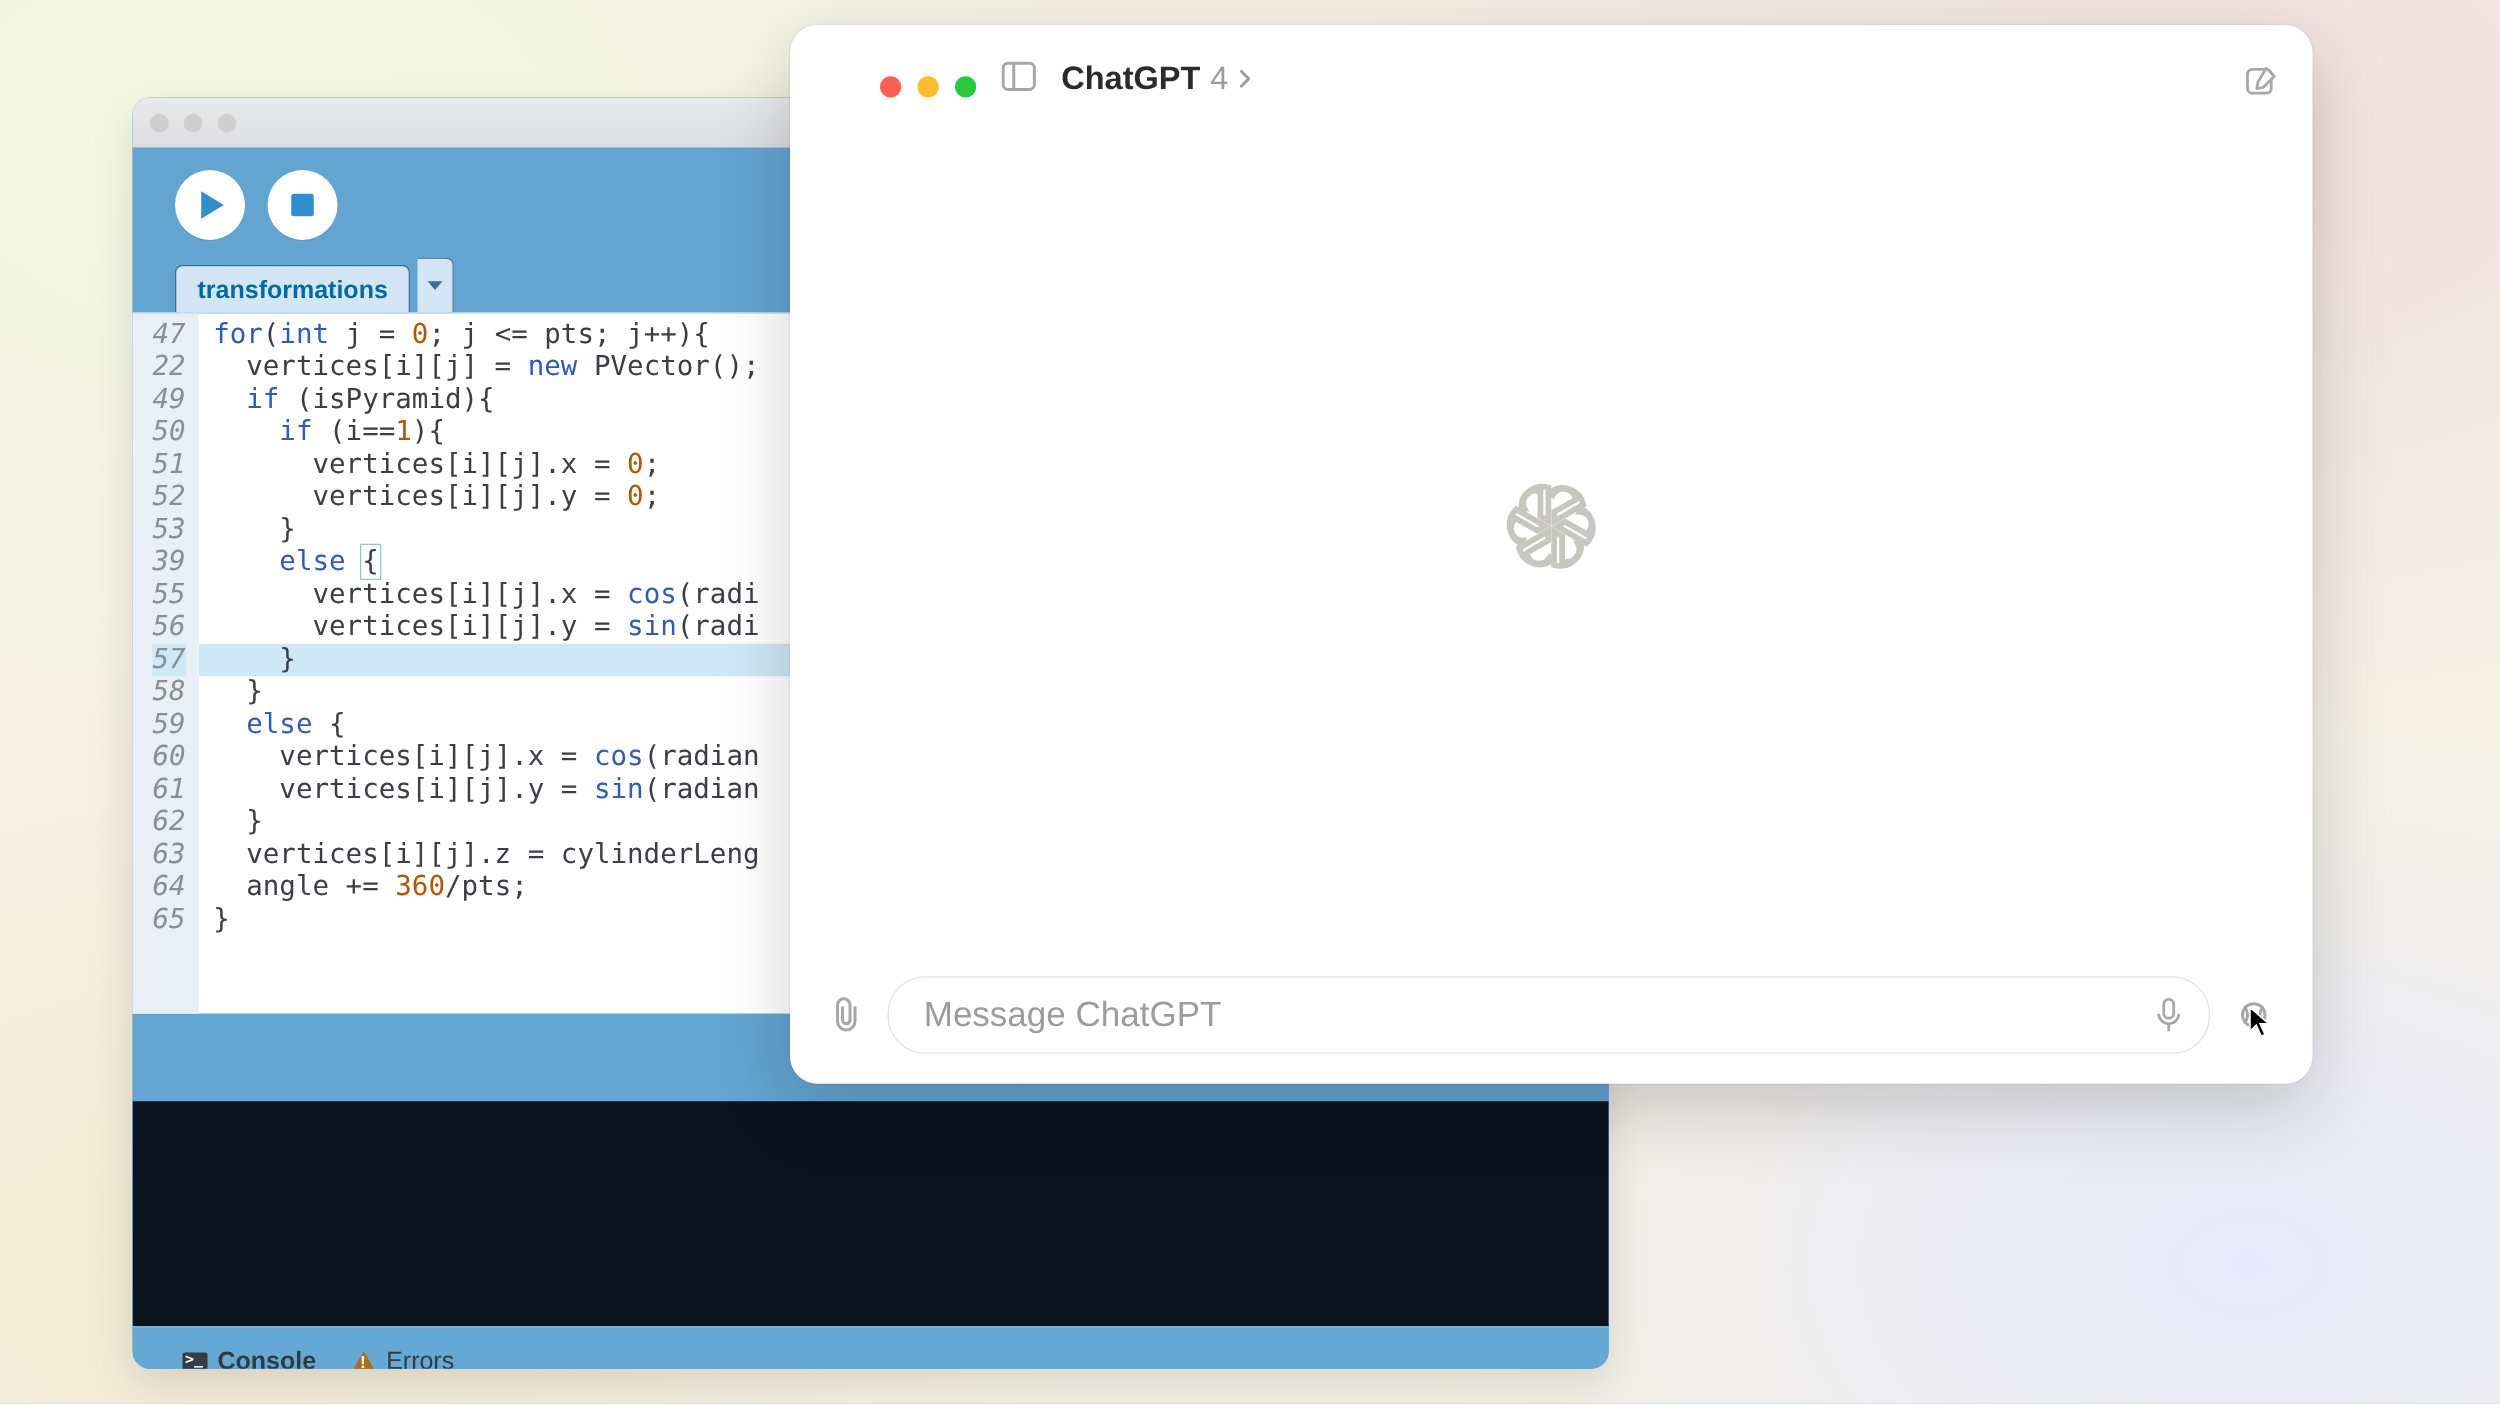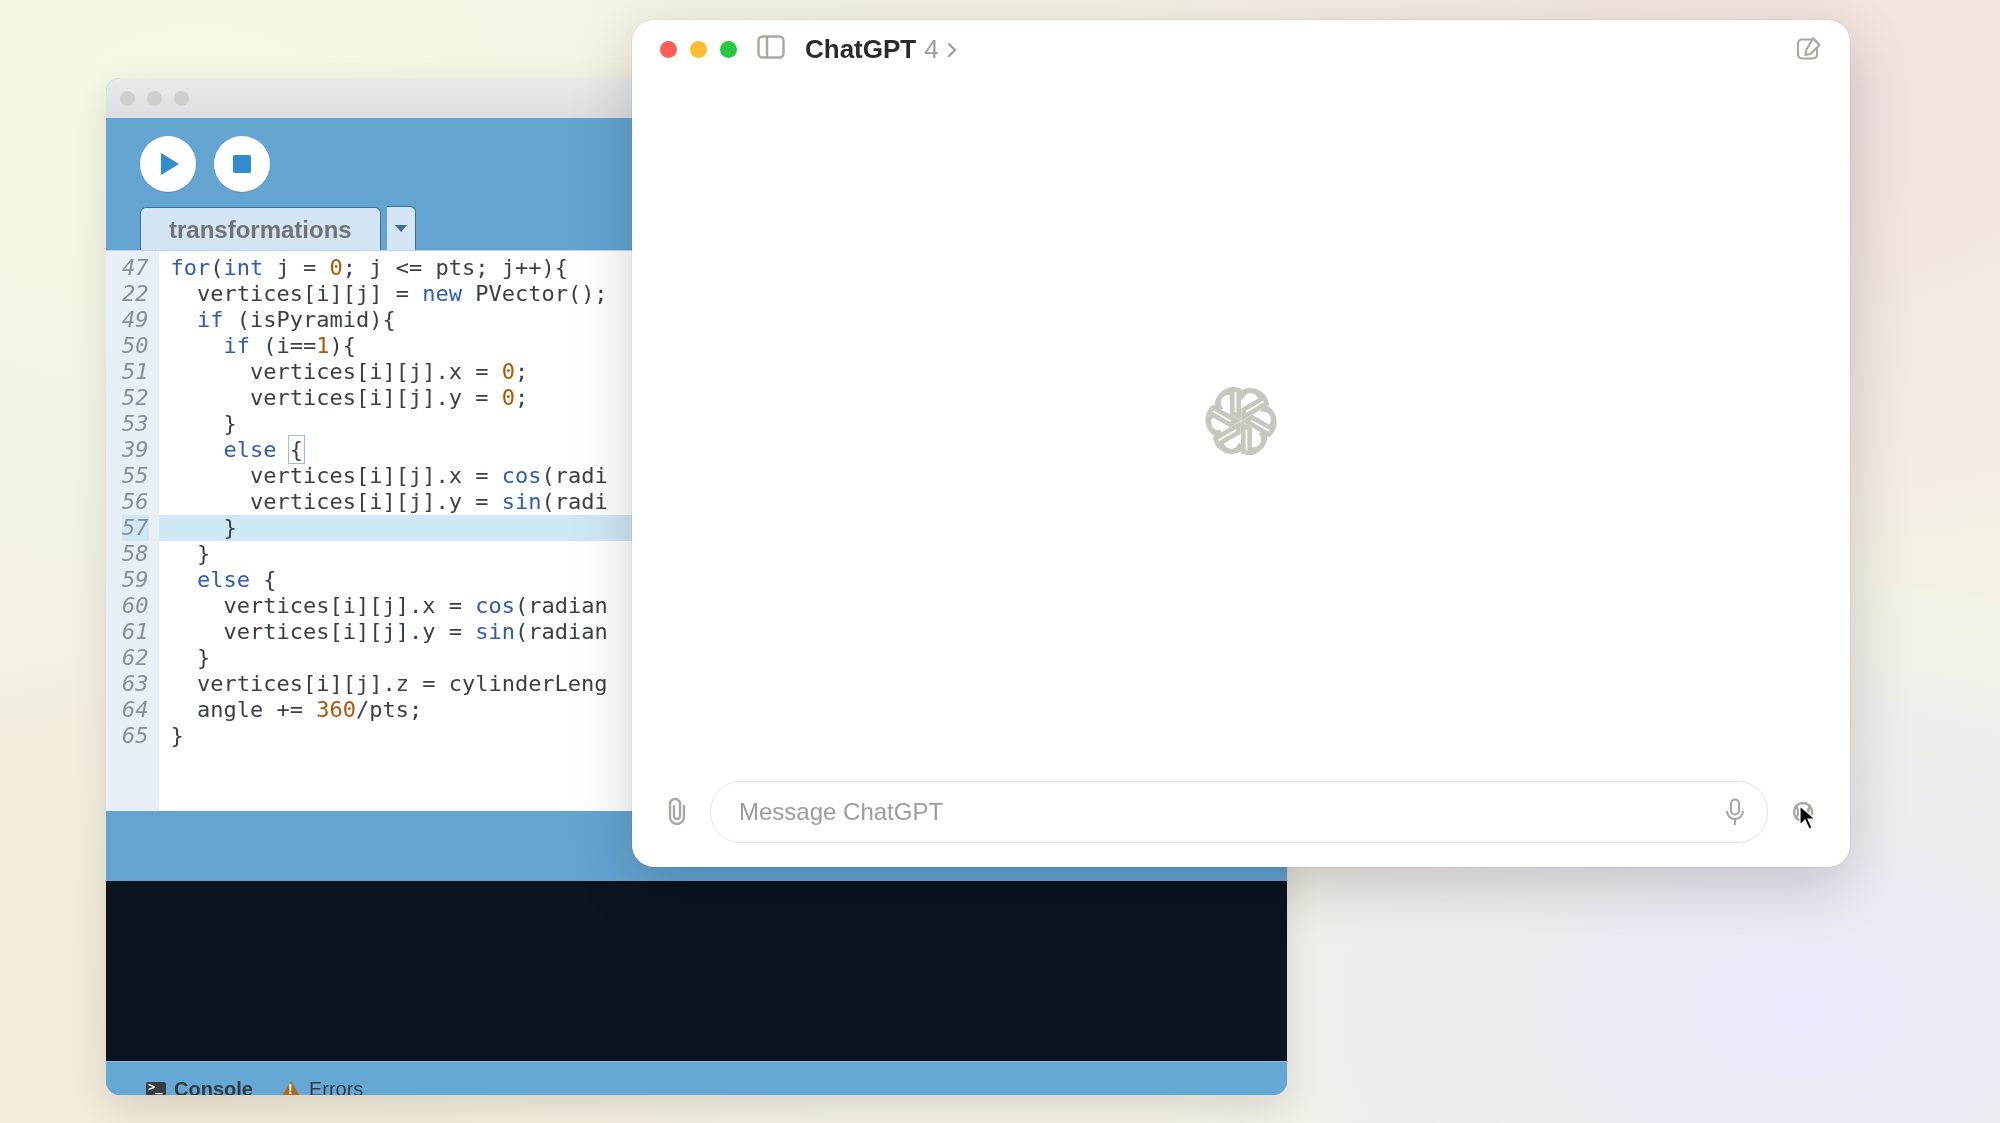--- a/index.html
+++ b/index.html
@@ -86,22 +86,22 @@
   .ide-tabstrip{
     background:var(--ide-blue);
     padding:0 34px;
     display:flex;align-items:flex-end;gap:6px;
     height:44px;
   }
   .tab{
     background:var(--tab-active);
     border:1px solid var(--tab-border);border-bottom:none;
     border-radius:6px 6px 0 0;
-    padding:8px 28px 6px;
-    color:#737373;font-weight:600;font-size:24px;
+    padding:8px 17px 6px;
+    color:#0369a1;font-weight:600;font-size:20px;
   }
   .tab-menu{
     width:28px;align-self:stretch;
     background:var(--tab-active);
     border:1px solid var(--tab-border);border-bottom:none;border-left:none;
     border-radius:0 6px 0 0;
     display:flex;align-items:center;justify-content:center;
     color:#3c6e96;
   }
   .tri{width:0;height:0;border-left:6px solid transparent;border-right:6px solid transparent;border-top:7px solid #3c6e96;}
@@ -151,22 +151,23 @@
     position:absolute;
     left:632px; top:20px;
     width:1218px; height:847px;
     background:var(--chat-bg);
     border-radius:22px;
     box-shadow:0 18px 60px rgba(0,0,0,.18),0 0 0 1px rgba(0,0,0,.04);
     display:flex;flex-direction:column;
     overflow:hidden;
   }
   .chat-titlebar{
-    height:58px;display:flex;align-items:center;padding:0 28px;gap:20px;
+    height:58px;display:flex;align-items:flex-end;padding:0 28px;gap:20px;
     position:relative;
+    margin-left:44px;
   }
   .mac-dots{display:flex;gap:13px;}
   .mac-dot{width:17px;height:17px;border-radius:50%;}
   .md-r{background:#ff5f57;}
   .md-y{background:#febc2e;}
   .md-g{background:#28c840;}
   .sb-ic{color:var(--chat-icon);}
   .chat-title{display:flex;align-items:baseline;gap:8px;font-size:26px;}
   .chat-title .app{font-weight:700;color:var(--chat-text);}
   .chat-title .mdl{color:var(--chat-muted);}
@@ -177,21 +178,21 @@
   .chat-input-row{
     display:flex;align-items:center;gap:20px;
     padding:18px 32px 24px;
   }
   .pill{
     flex:1;height:60px;border:1px solid #e2e2de;border-radius:30px;
     display:flex;align-items:center;padding:0 22px 0 26px;gap:14px;
   }
   .pill input{
     flex:1;border:none;outline:none;background:transparent;
-    font-size:24px;color:#444;
+    font-size:28px;color:#444;
   }
   .pill input::placeholder{color:var(--chat-muted);}
   .ic-btn{color:var(--chat-icon);display:flex;align-items:center;justify-content:center;}
 
   
   .cursor{
     position:absolute;
     left:1799px;top:805px;
     width:18px;height:26px;
     pointer-events:none;

